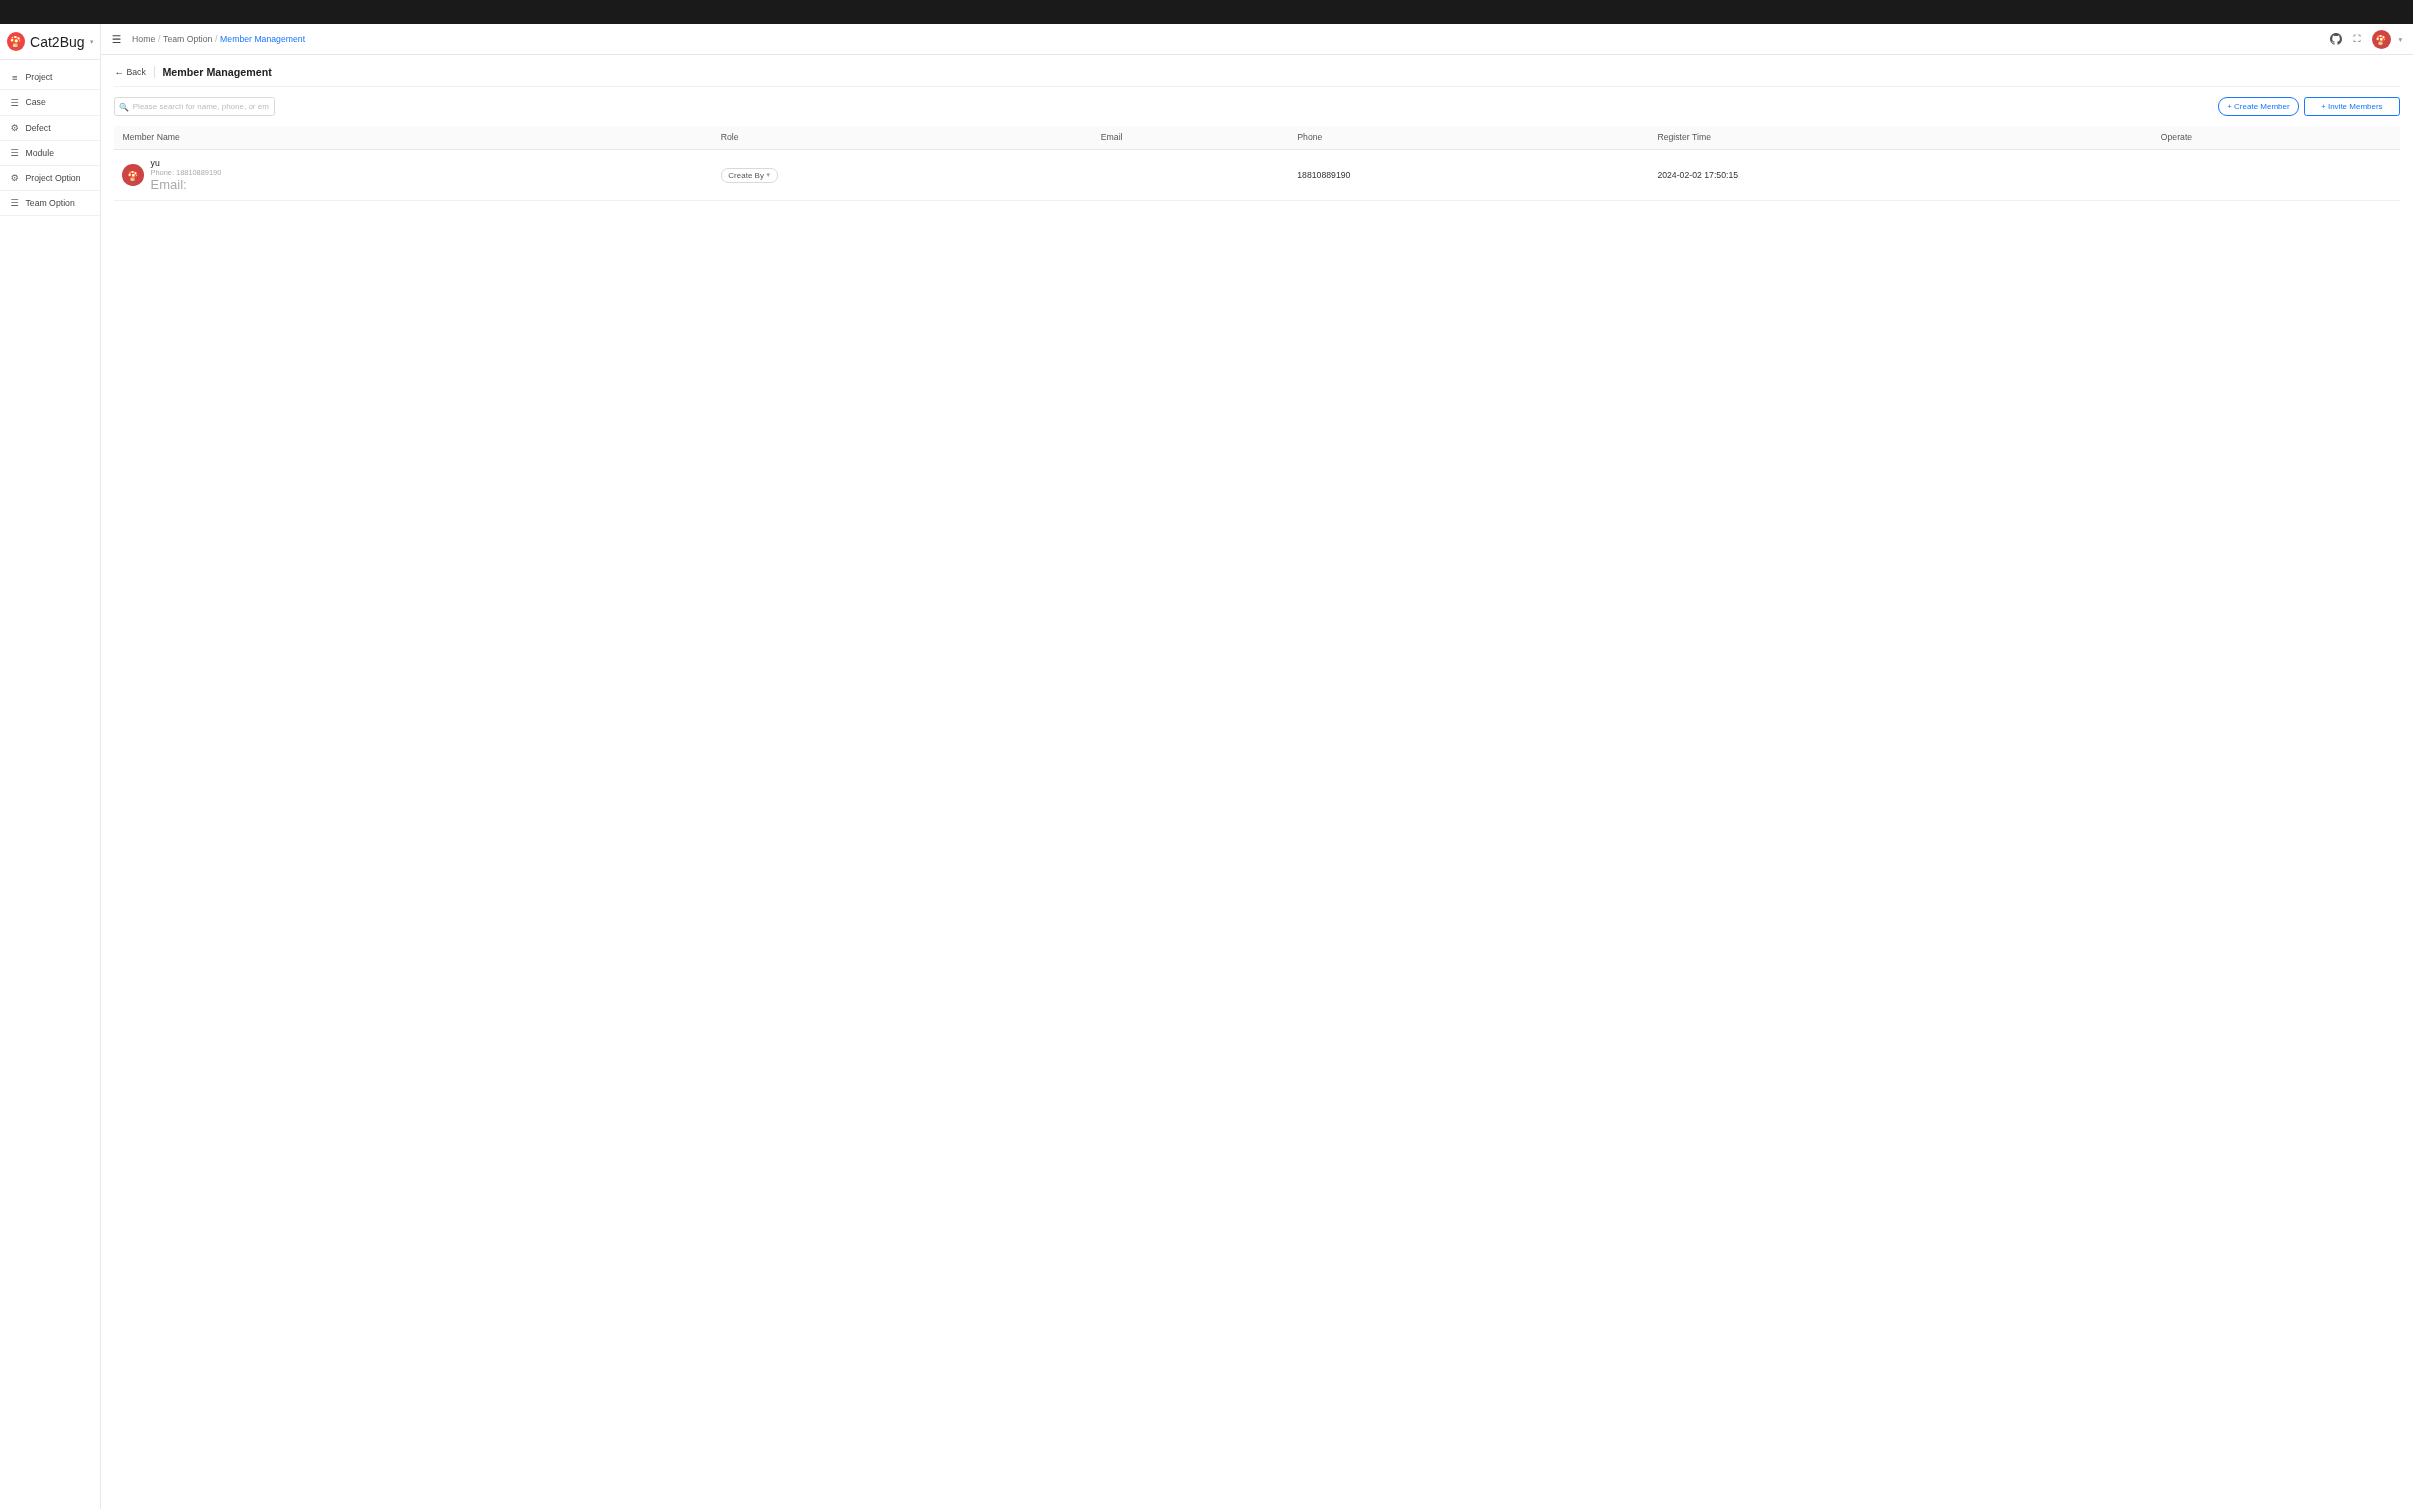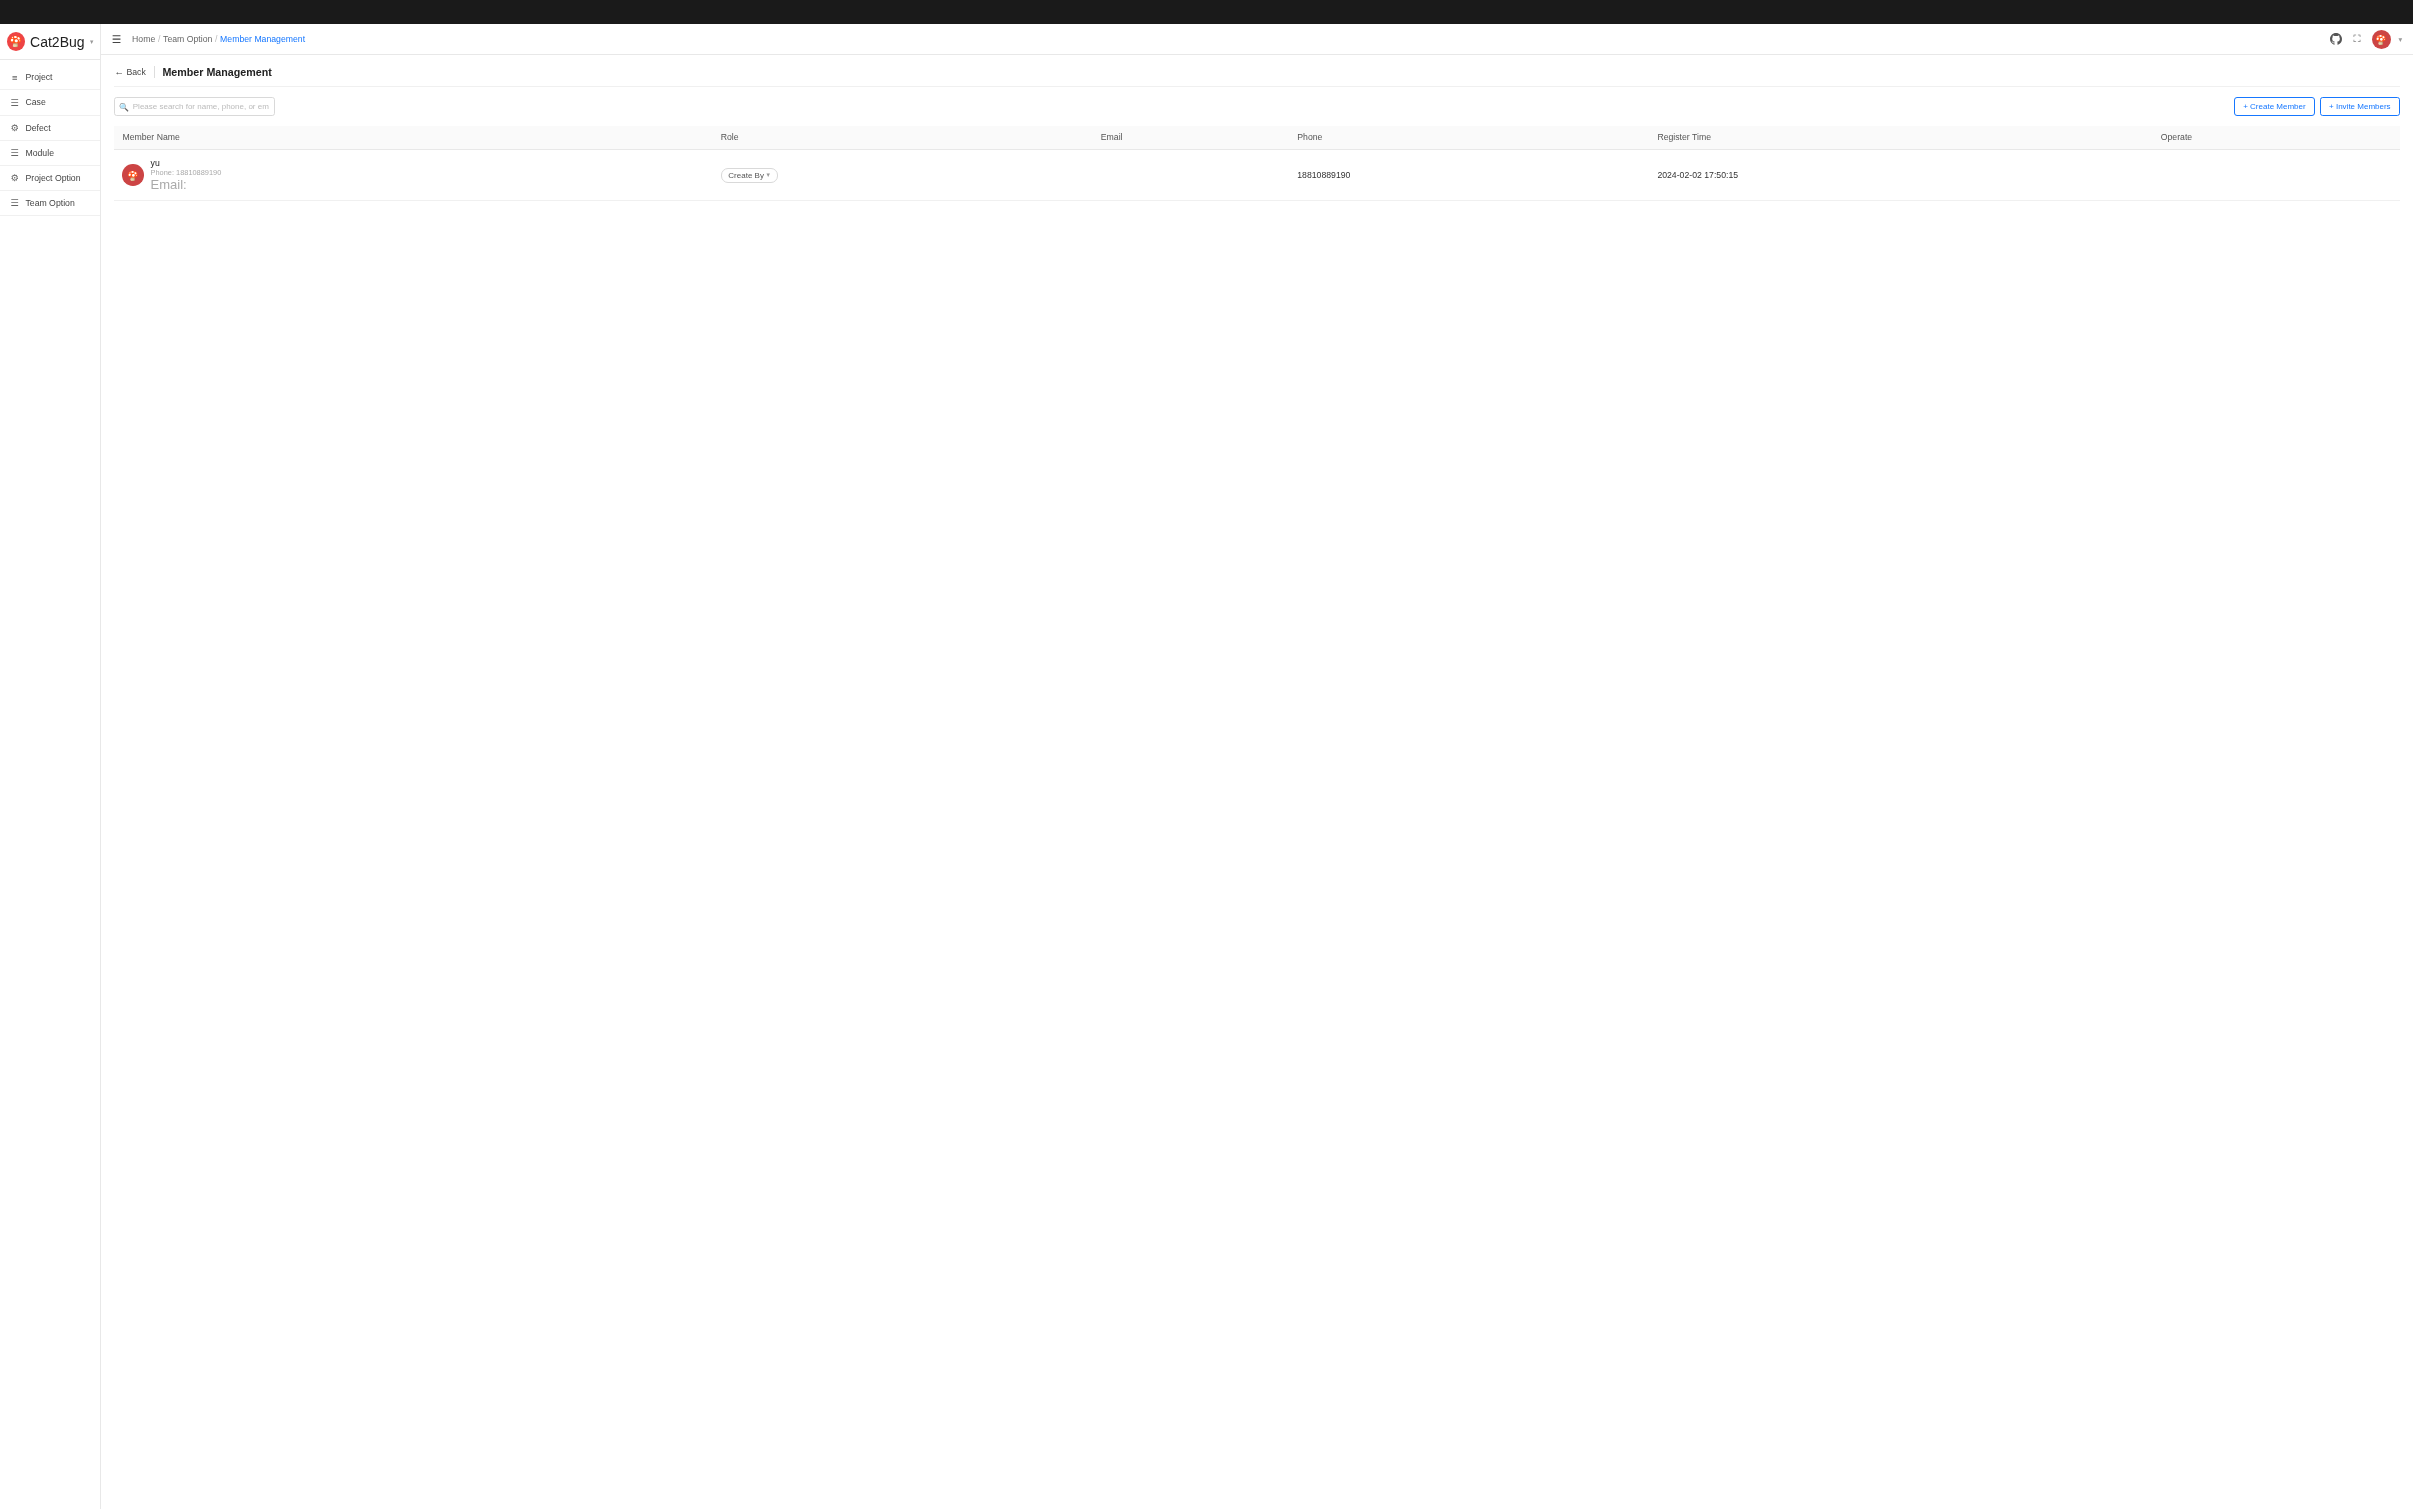--- a/index.html
+++ b/index.html
@@ -244,32 +244,32 @@
       display: flex;
       gap: 5.4px;
     }
 
     .btn-create-member {
       display: flex;
       align-items: center;
       gap: 2.7px;
       padding: 4px 8px;
       border: 0.7px solid #1677ff;
-      border-radius: 3px;
+      border-radius: 9px;
       background: #fff;
       color: #1677ff;
       font-size: 8px;
       cursor: pointer;
     }
 
     .btn-invite-members {
       display: flex;
       align-items: center;
       gap: 2.7px;
-      padding: 4px 8px;
+      padding: 4px 16px;
       border: 0.7px solid #1677ff;
       border-radius: 2.7px;
       background: #fff;
       color: #1677ff;
       font-size: 8px;
       cursor: pointer;
     }
 
     
     .member-table {

